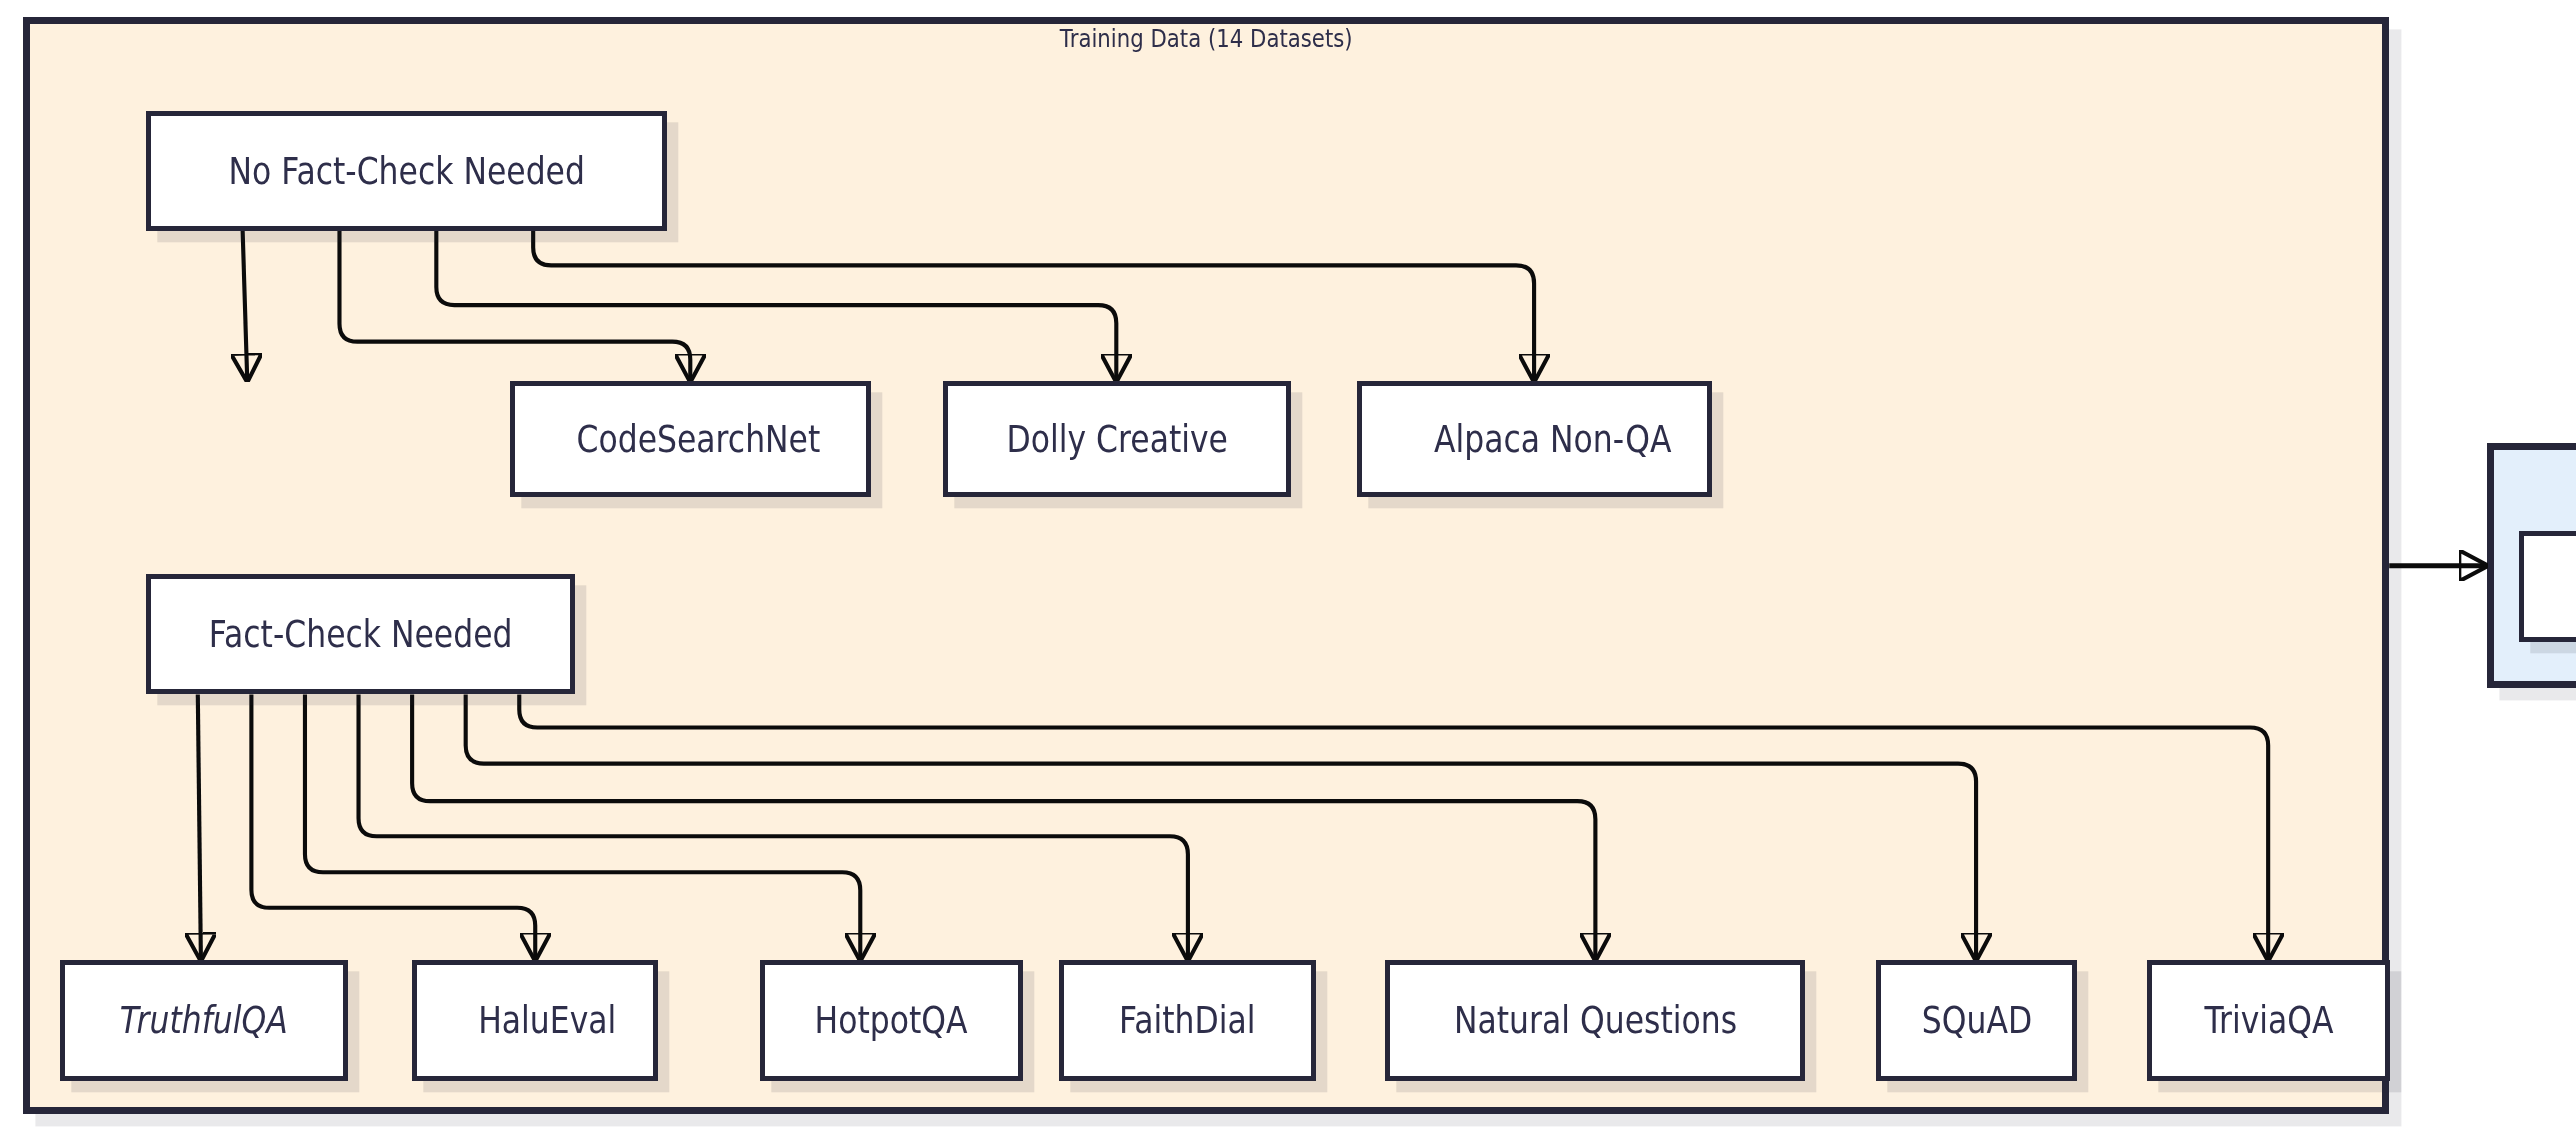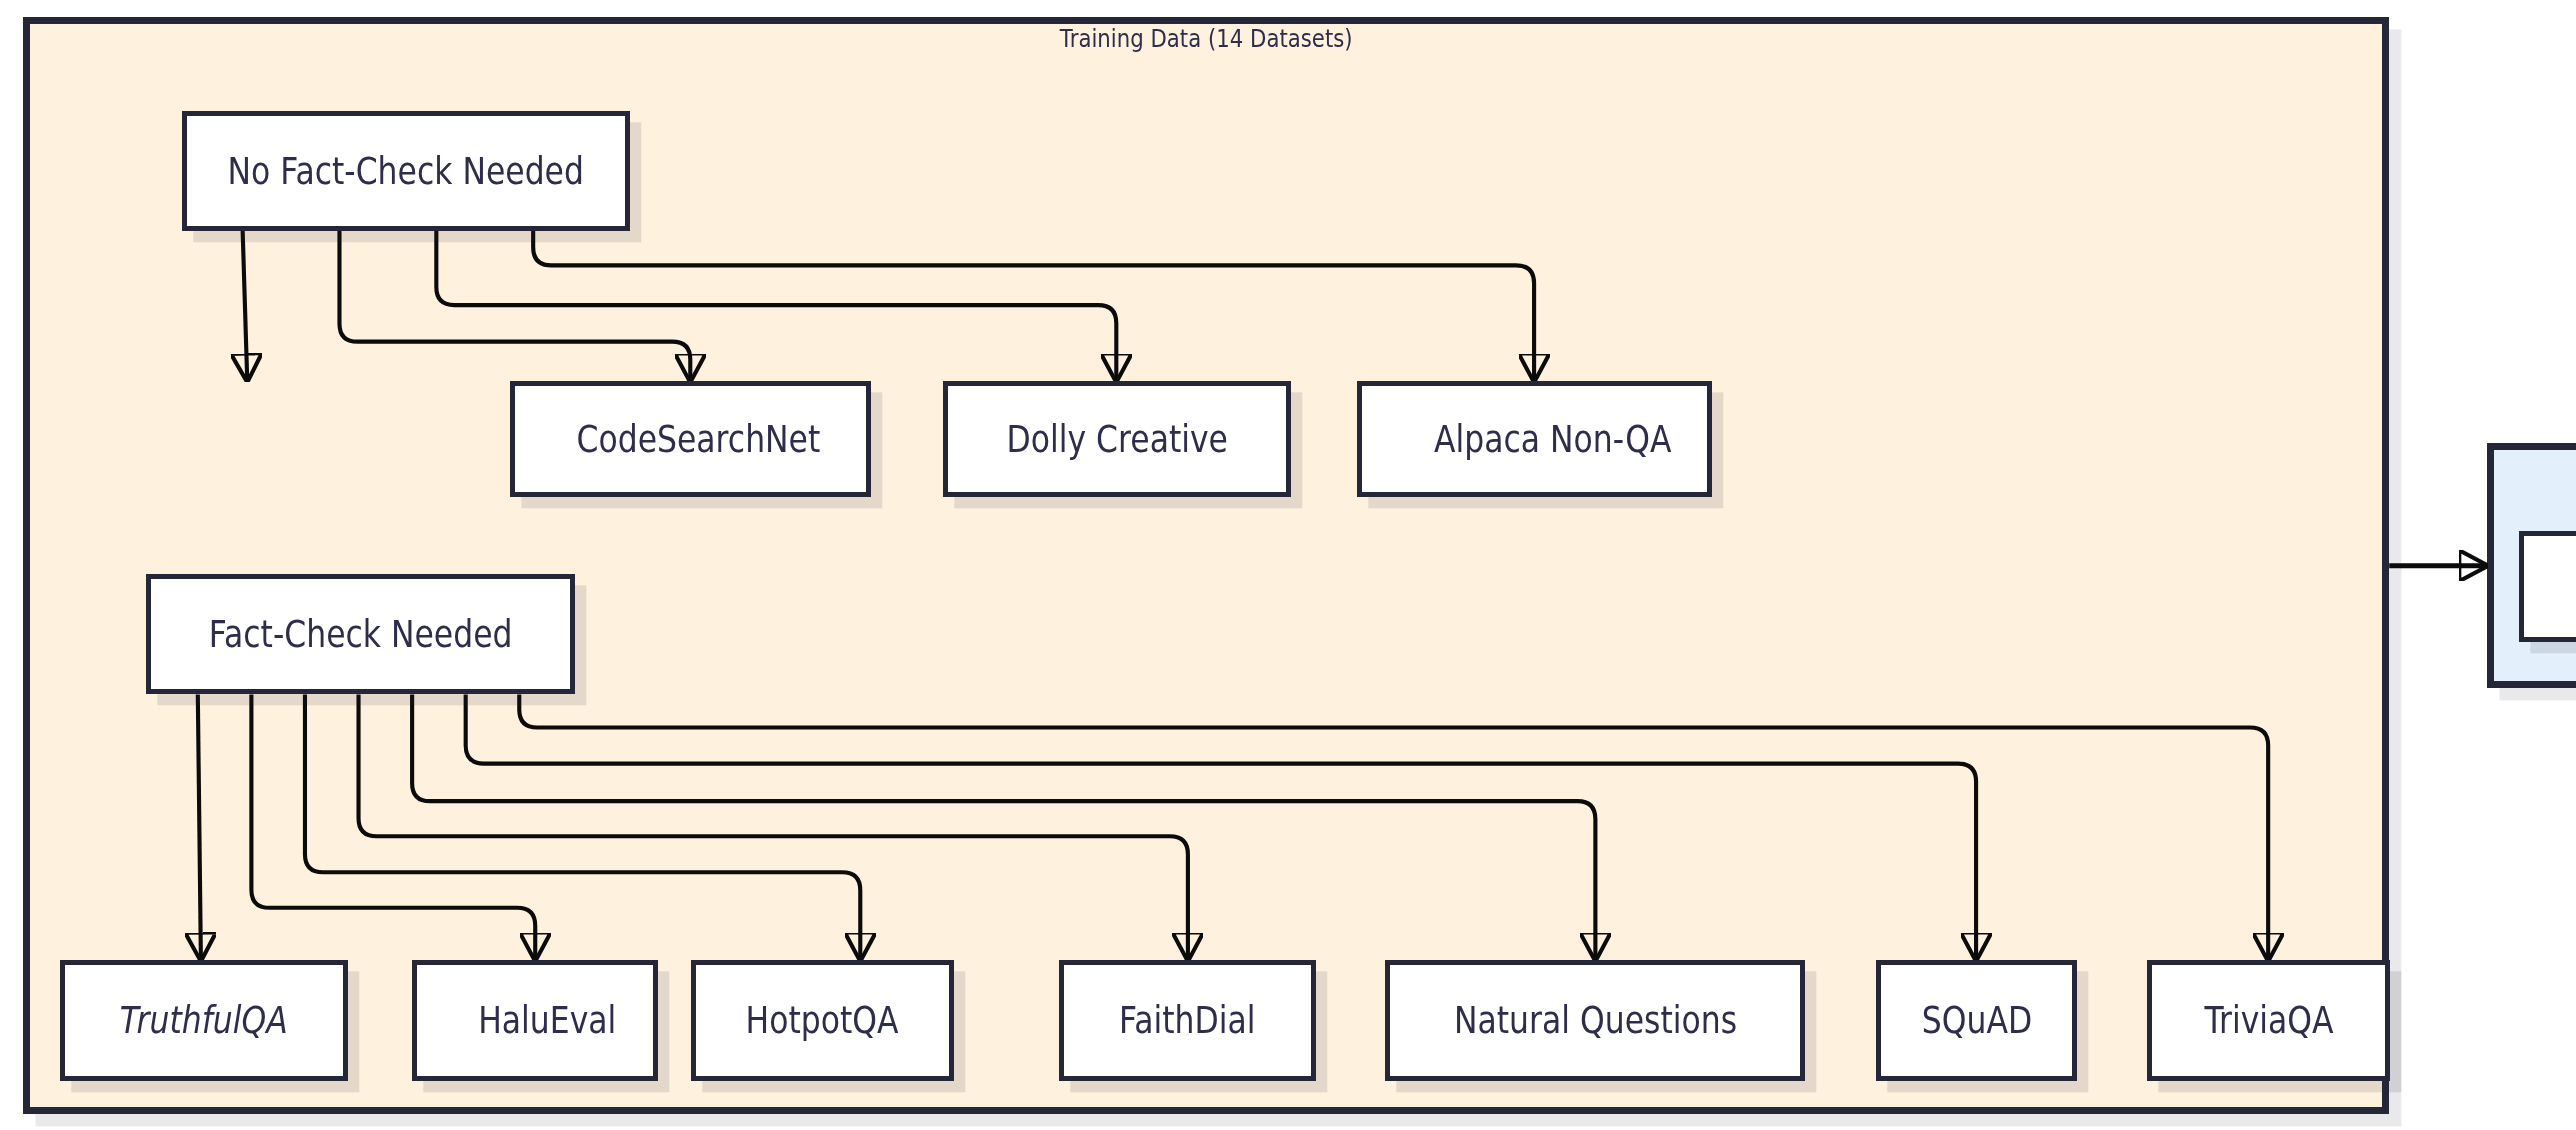--- a/index.html
+++ b/index.html
@@ -91,21 +91,21 @@
     <path d="M800,1348 V1520 Q800,1555 835,1555 H3062 Q3097,1555 3097,1590 V1864" marker-end="url(#ah)"></path>
     <path d="M904,1348 V1447 Q904,1482 939,1482 H3801 Q3836,1482 3836,1517 V1864" marker-end="url(#ah)"></path>
     <path d="M1008,1348 V1377 Q1008,1412 1043,1412 H4368 Q4403,1412 4403,1447 V1864" marker-end="url(#ah)"></path>
 
     <path class="thick" d="M4638,1098 H4828" marker-end="url(#ah)"></path>
 
     <path class="thick" d="M5669,1140 H5818" marker-end="url(#ah)"></path>
     <path class="thick" d="M6448,1140 H6605" marker-end="url(#ah)"></path>
   </svg>
 
-  <div class="node" style="left:146px;top:111px;width:448px;height:120px;margin-left:36px;">
+  <div class="node" style="left:146px;top:111px;width:521px;height:120px;">
     <span class="lbl">No Fact-Check Needed</span>
   </div>
   <div class="node" style="left:146px;top:574px;width:429px;height:120px;">
     <span class="lbl">Fact-Check Needed</span>
   </div>
 
   <div class="node" style="left:510px;top:381px;width:361px;height:116px;padding-left:15px;">
     <span class="lbl">CodeSearchNet</span>
   </div>
   <div class="node" style="left:943px;top:381px;width:348px;height:116px;">
@@ -114,21 +114,21 @@
   <div class="node" style="left:1357px;top:381px;width:355px;height:116px;padding-left:36px;">
     <span class="lbl">Alpaca Non-QA</span>
   </div>
 
   <div class="node" style="left:60px;top:960px;width:288px;height:121px;font-style:italic;">
     <span class="lbl">TruthfulQA</span>
   </div>
   <div class="node" style="left:412px;top:960px;width:246px;height:121px;padding-left:24px;">
     <span class="lbl">HaluEval</span>
   </div>
-  <div class="node" style="left:691px;top:960px;width:263px;height:121px;">
+  <div class="node" style="left:760px;top:960px;width:263px;height:121px;">
     <span class="lbl">HotpotQA</span>
   </div>
   <div class="node" style="left:1059px;top:960px;width:257px;height:121px;">
     <span class="lbl">FaithDial</span>
   </div>
   <div class="node" style="left:1385px;top:960px;width:420px;height:121px;">
     <span class="lbl">Natural Questions</span>
   </div>
   <div class="node" style="left:1876px;top:960px;width:201px;height:121px;">
     <span class="lbl">SQuAD</span>

